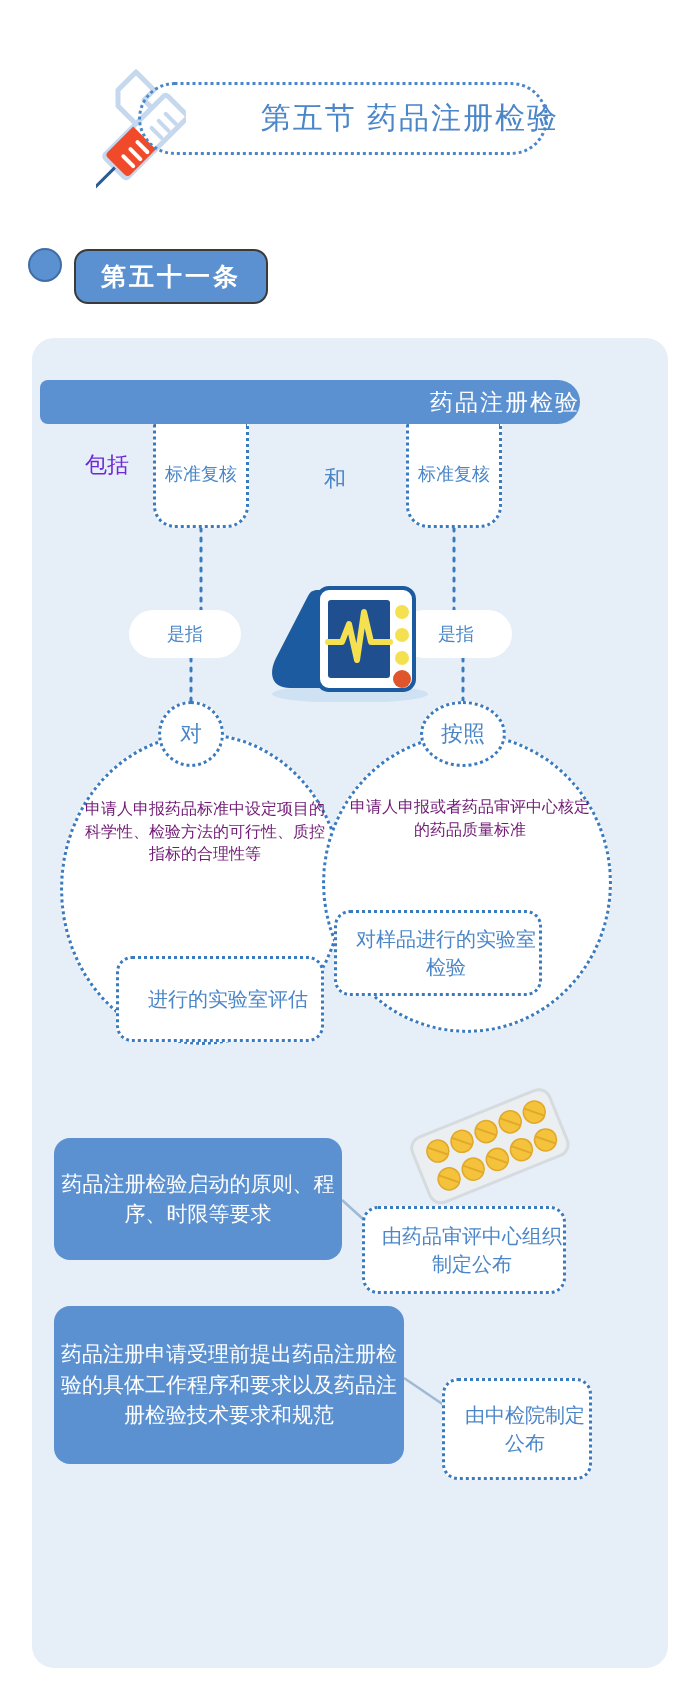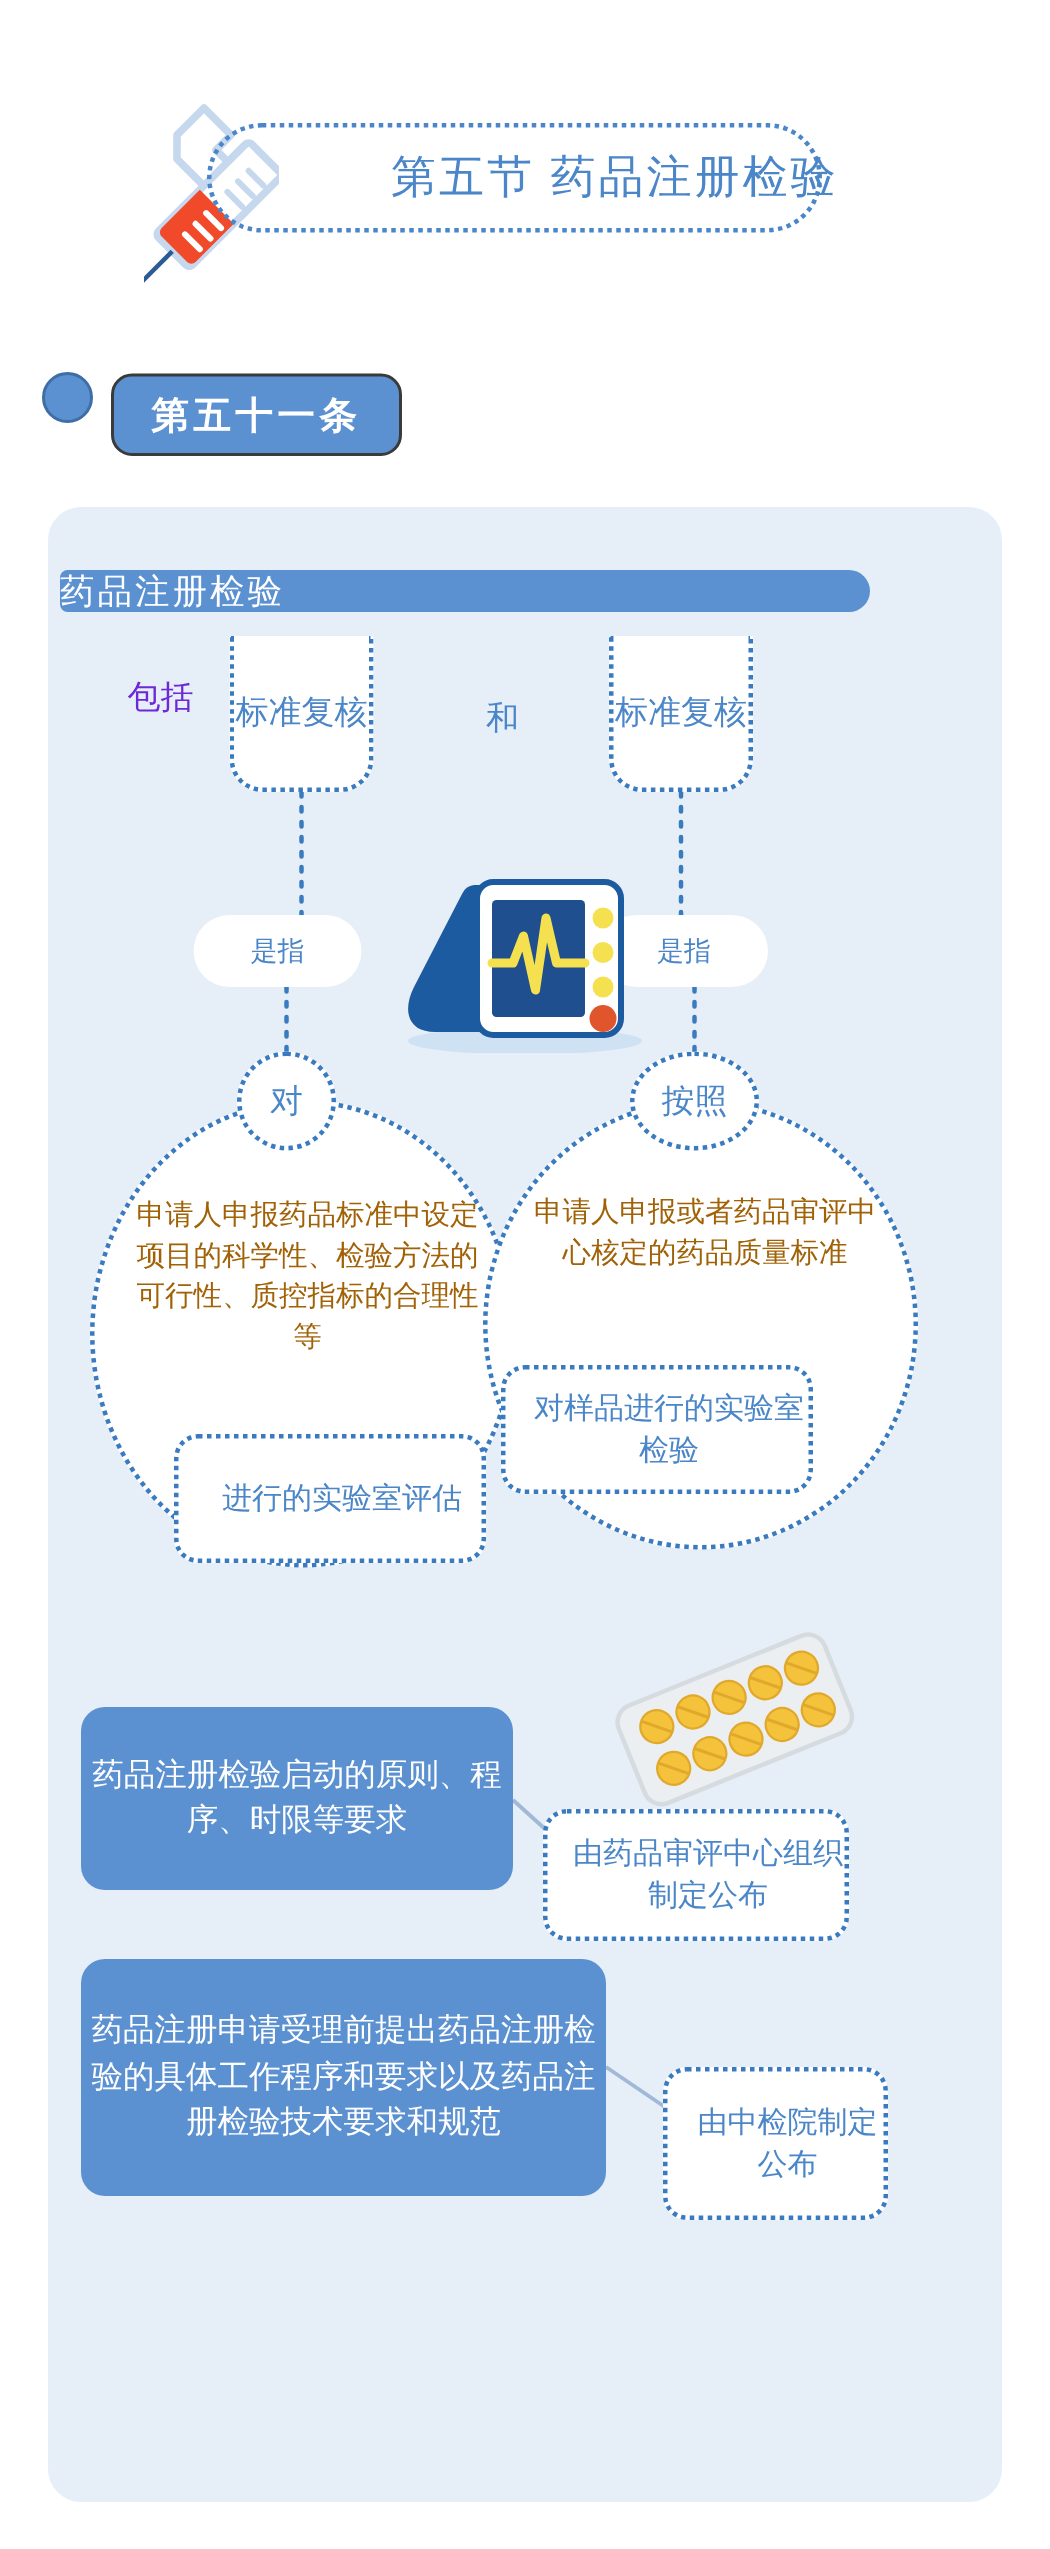--- a/index.html
+++ b/index.html
@@ -35,42 +35,42 @@
     box-sizing:border-box;display:flex;align-items:center;justify-content:center;
   }
   #badge-text{color:#ffffff;font-size:25px;font-weight:bold;letter-spacing:3px;}
   
   #panel{
     position:absolute;left:32px;top:338px;width:636px;height:1330px;
     background:#e6eef8;border-radius:22px;
   }
   
   #reg-bar{
-    position:absolute;left:8px;top:42px;width:540px;height:28px;
+    position:absolute;left:8px;top:42px;width:540px;height:44px;
     background:#5b91d0;border-radius:8px 22px 22px 8px;
-    display:flex;align-items:center;justify-content:flex-start;
+    display:flex;align-items:center;justify-content:flex-end;
   }
   #reg-bar-text{color:#ffffff;font-size:23px;letter-spacing:2px;}
   
   #incl-label{
     position:absolute;left:30px;top:112px;width:90px;text-align:center;
     font-size:22px;color:#6d28d9;
   }
   #and-label{
     position:absolute;left:258px;top:126px;width:90px;text-align:center;
     font-size:22px;color:#4a86c8;
   }
   .cap-box{
     position:absolute;top:86px;width:96px;height:104px;
     background:#ffffff;
     border:3px dotted #3a7bc0;border-top:none;
     border-radius:0 0 22px 22px;
     box-sizing:border-box;
     display:flex;align-items:center;justify-content:center;
-    text-align:center;font-size:22px;color:#4a86c8;line-height:1.15;
+    text-align:center;font-size:18px;color:#4a86c8;line-height:1.15;
   }
   #cap-left{left:121px;}
   #cap-right{left:374px;}
   
   .pill{
     position:absolute;height:48px;
     background:#ffffff;border-radius:24px;
     display:flex;align-items:center;justify-content:center;
     font-size:18px;color:#4a86c8;
   }
@@ -86,21 +86,21 @@
     display:flex;align-items:center;justify-content:center;
     font-size:22px;color:#4a86c8;z-index:3;box-sizing:border-box;
   }
   #tag-left{left:126px;top:363px;width:66px;height:66px;}
   #tag-right{left:388px;top:363px;width:86px;height:66px;}
   
   .big-oval{
     position:absolute;
     border:3px dotted #3a7bc0;border-radius:50%;
     background:#ffffff;box-sizing:border-box;
-    text-align:center;font-size:19px;color:#a16207;line-height:1.42;
+    text-align:center;font-size:16px;color:#701a75;line-height:1.42;
   }
   #oval-left{left:28px;top:395px;width:284px;height:312px;}
   #oval-right{left:290px;top:395px;width:290px;height:300px;}
   #oval-left-text{position:absolute;left:22px;top:62px;width:240px;}
   #oval-right-text{position:absolute;left:22px;top:60px;width:246px;}
   
   .dbox{
     position:absolute;
     background:#ffffff;border:3px dotted #3a7bc0;border-radius:16px;
     box-sizing:border-box;

